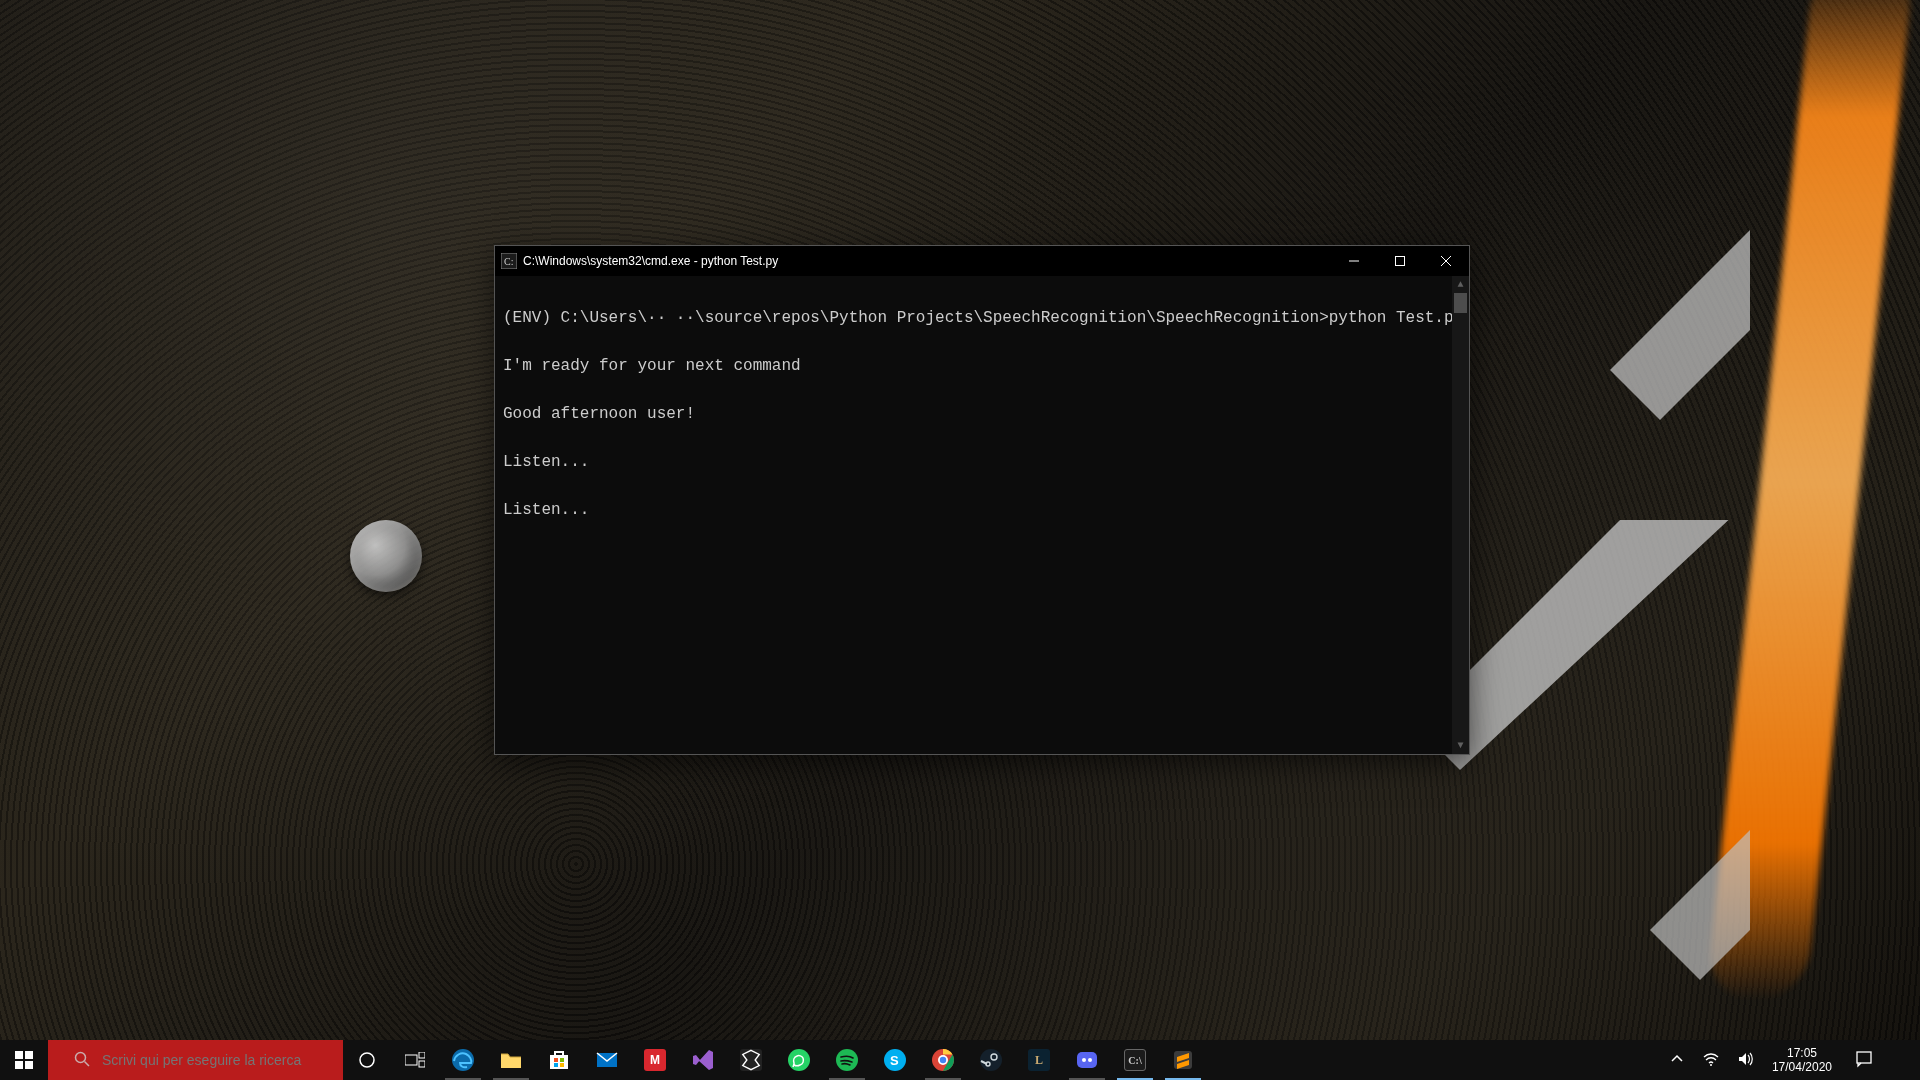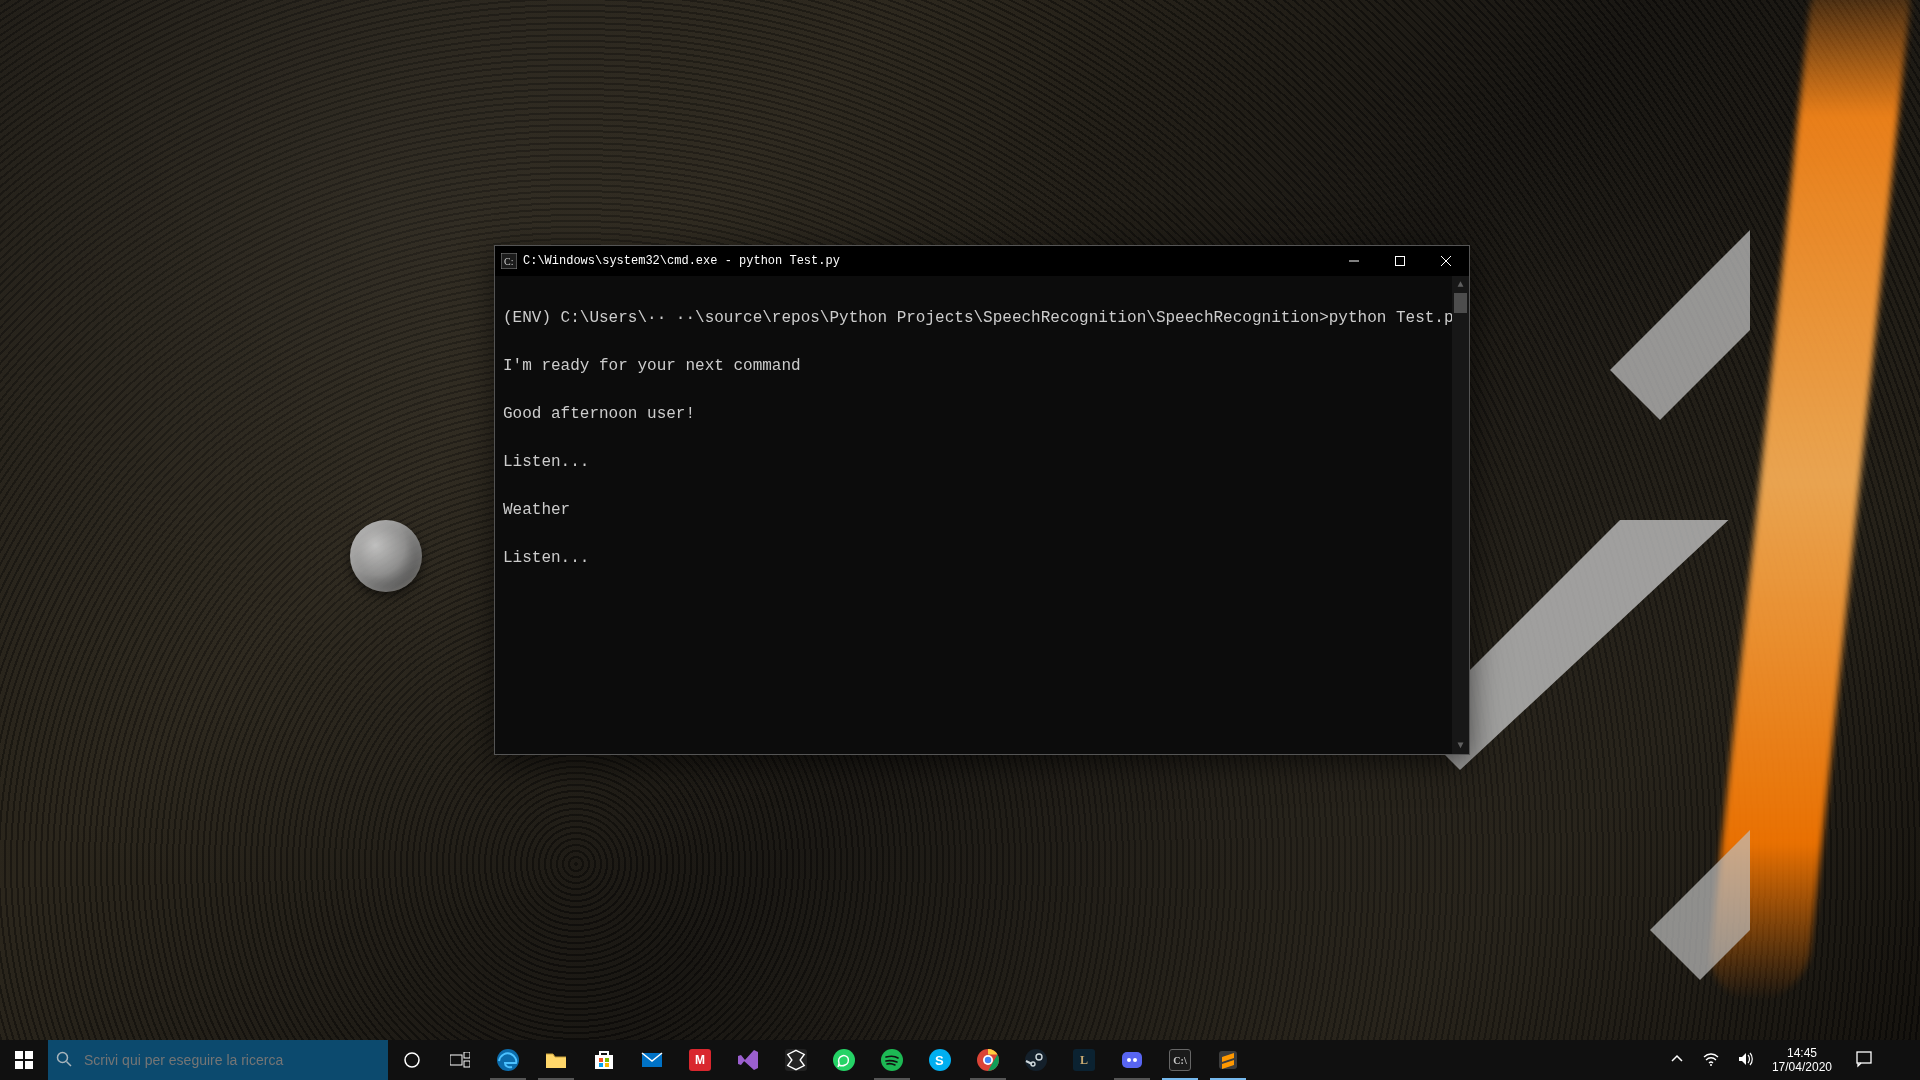--- a/index.html
+++ b/index.html
@@ -48,21 +48,21 @@
   }
   .cmd-titlebar {
     height: 30px; background: #000000;
     display: flex; align-items: center; color: #ffffff;
     font-size: 12px;
   }
   .cmd-titlebar .ico {
     width: 16px; height: 16px; margin: 0 6px;
     display: inline-flex; align-items: center; justify-content: center;
   }
-  .cmd-titlebar .title { flex: 1; white-space: nowrap; overflow: hidden; font-family: Liberation Mono, monospace; }
+  .cmd-titlebar .title { flex: 1; white-space: nowrap; overflow: hidden; }
   .cmd-btn { width: 46px; height: 30px; display:flex; align-items:center; justify-content:center; color:#fff; }
 
   .cmd-body {
     flex:1; position:relative; background:#0c0c0c; color:#cccccc;
     font-family: Consolas, "Courier New", monospace; font-size: 16px; line-height: 16px;
     padding: 2px 8px; white-space: pre; overflow:hidden;
   }
   .cmd-scroll {
     position:absolute; right:0; top:0; bottom:0; width:17px; background:#171717;
     display:flex; flex-direction:column; align-items:center;
@@ -76,22 +76,22 @@
     position: absolute; left:0; right:0; bottom:0; height:40px;
     background: #101010; display:flex; align-items:stretch; color:#fff;
   }
   .tb-btn { width:48px; display:flex; align-items:center; justify-content:center; position:relative; }
   .tb-btn .underline { position:absolute; bottom:0; left:6px; right:6px; height:2px; background:#76b9ed; display:none; }
   .tb-btn.active .underline { display:block; }
   .tb-btn.open .underline { display:block; background:#555; }
 
   .start-btn svg { width:18px; height:18px; }
   .search-box {
-    width:340px; background:#0c4a6e; display:flex; align-items:center; color:#cfcfcf; font-size:14px;
-    padding-left:8px;
+    width:295px; background:#b91c1c; display:flex; align-items:center; color:#cfcfcf; font-size:14px;
+    padding-left:26px;
   }
   .search-box .mag { margin-right:12px; opacity:.8; }
   .search-box input {
     flex:1; background:transparent; border:none; outline:none; color:#cfcfcf; font-size:14px;
   }
 
   .tray { margin-left:auto; display:flex; align-items:stretch; }
   .tray .tb-btn { width:auto; min-width:34px; padding:0 6px; font-size:12px; }
   .tray .clock { flex-direction:column; line-height:14px; font-size:12px; padding:0 10px; text-align:right; justify-content:center; }
   .tray .notif { width:44px; }
@@ -148,21 +148,20 @@
           <path d="M0 0 L10 10 M10 0 L0 10" stroke="#fff" stroke-width="1"></path>
         </svg>
     </div>
   </div>
 
   <div class="cmd-body">
     <div>(ENV) C:\Users\·· ··\source\repos\Python Projects\SpeechRecognition\SpeechRecognition&gt;python Test.py</div>
     <div>I'm ready for your next command</div>
     <div>Good afternoon user!</div>
     <div>Listen...</div>
-    <div>Weather</div>
     <div>Listen...</div>
 
     <div class="cmd-scroll">
       <div class="arrow">▲</div>
       <div class="track">
         <div class="thumb"></div>
       </div>
       <div class="arrow">▼</div>
     </div>
   </div>
@@ -361,21 +360,21 @@
     </div>
     <div class="tb-btn">
       <span>
         <svg width="16" height="16" viewBox="0 0 16 16">
             <path d="M2 6h3l4-4v12l-4-4H2z" fill="#fff"></path>
             <path d="M11 4c2 2 2 6 0 8M13 2c3 3 3 9 0 12" fill="none" stroke="#fff" stroke-width="1.2"></path>
           </svg>
       </span>
     </div>
     <div class="tb-btn clock">
-      <span>14:45</span>
+      <span>17:05</span>
       <span>17/04/2020</span>
     </div>
     <div class="tb-btn notif">
       <span>
         <svg width="18" height="18" viewBox="0 0 18 18">
             <rect x="2" y="2" width="14" height="11" fill="none" stroke="#fff" stroke-width="1.3"></rect>
             <path d="M6 13l-3 3v-3" fill="none" stroke="#fff" stroke-width="1.3"></path>
           </svg>
       </span>
     </div>

